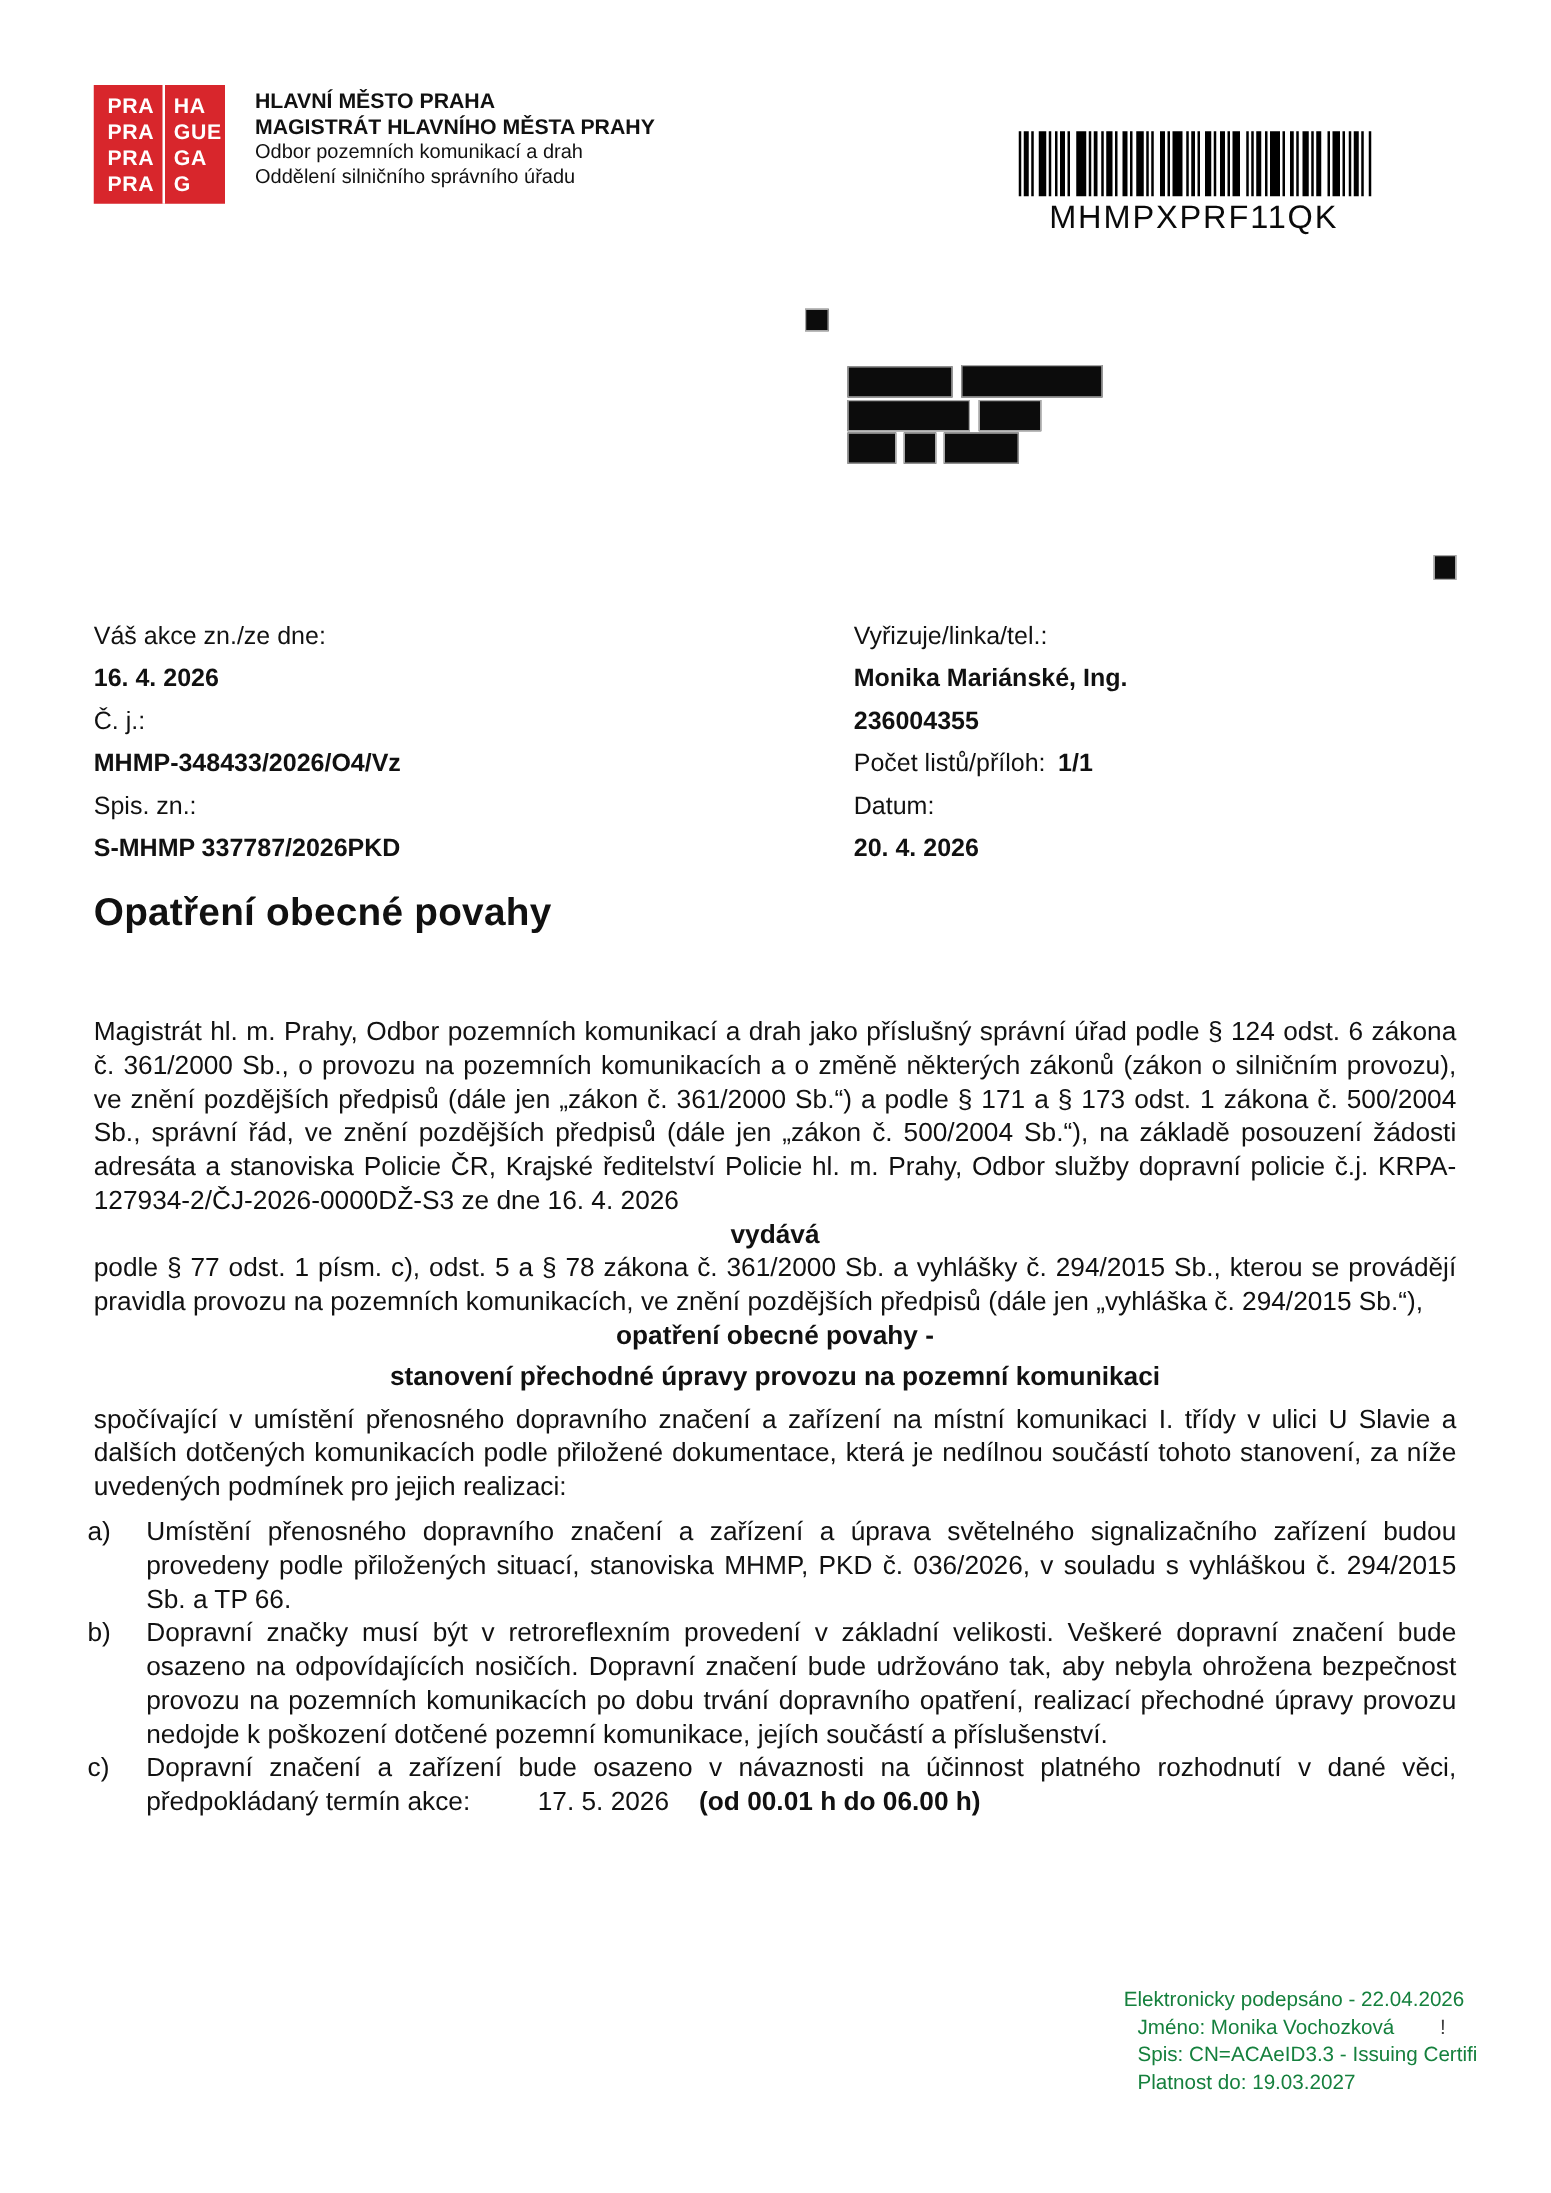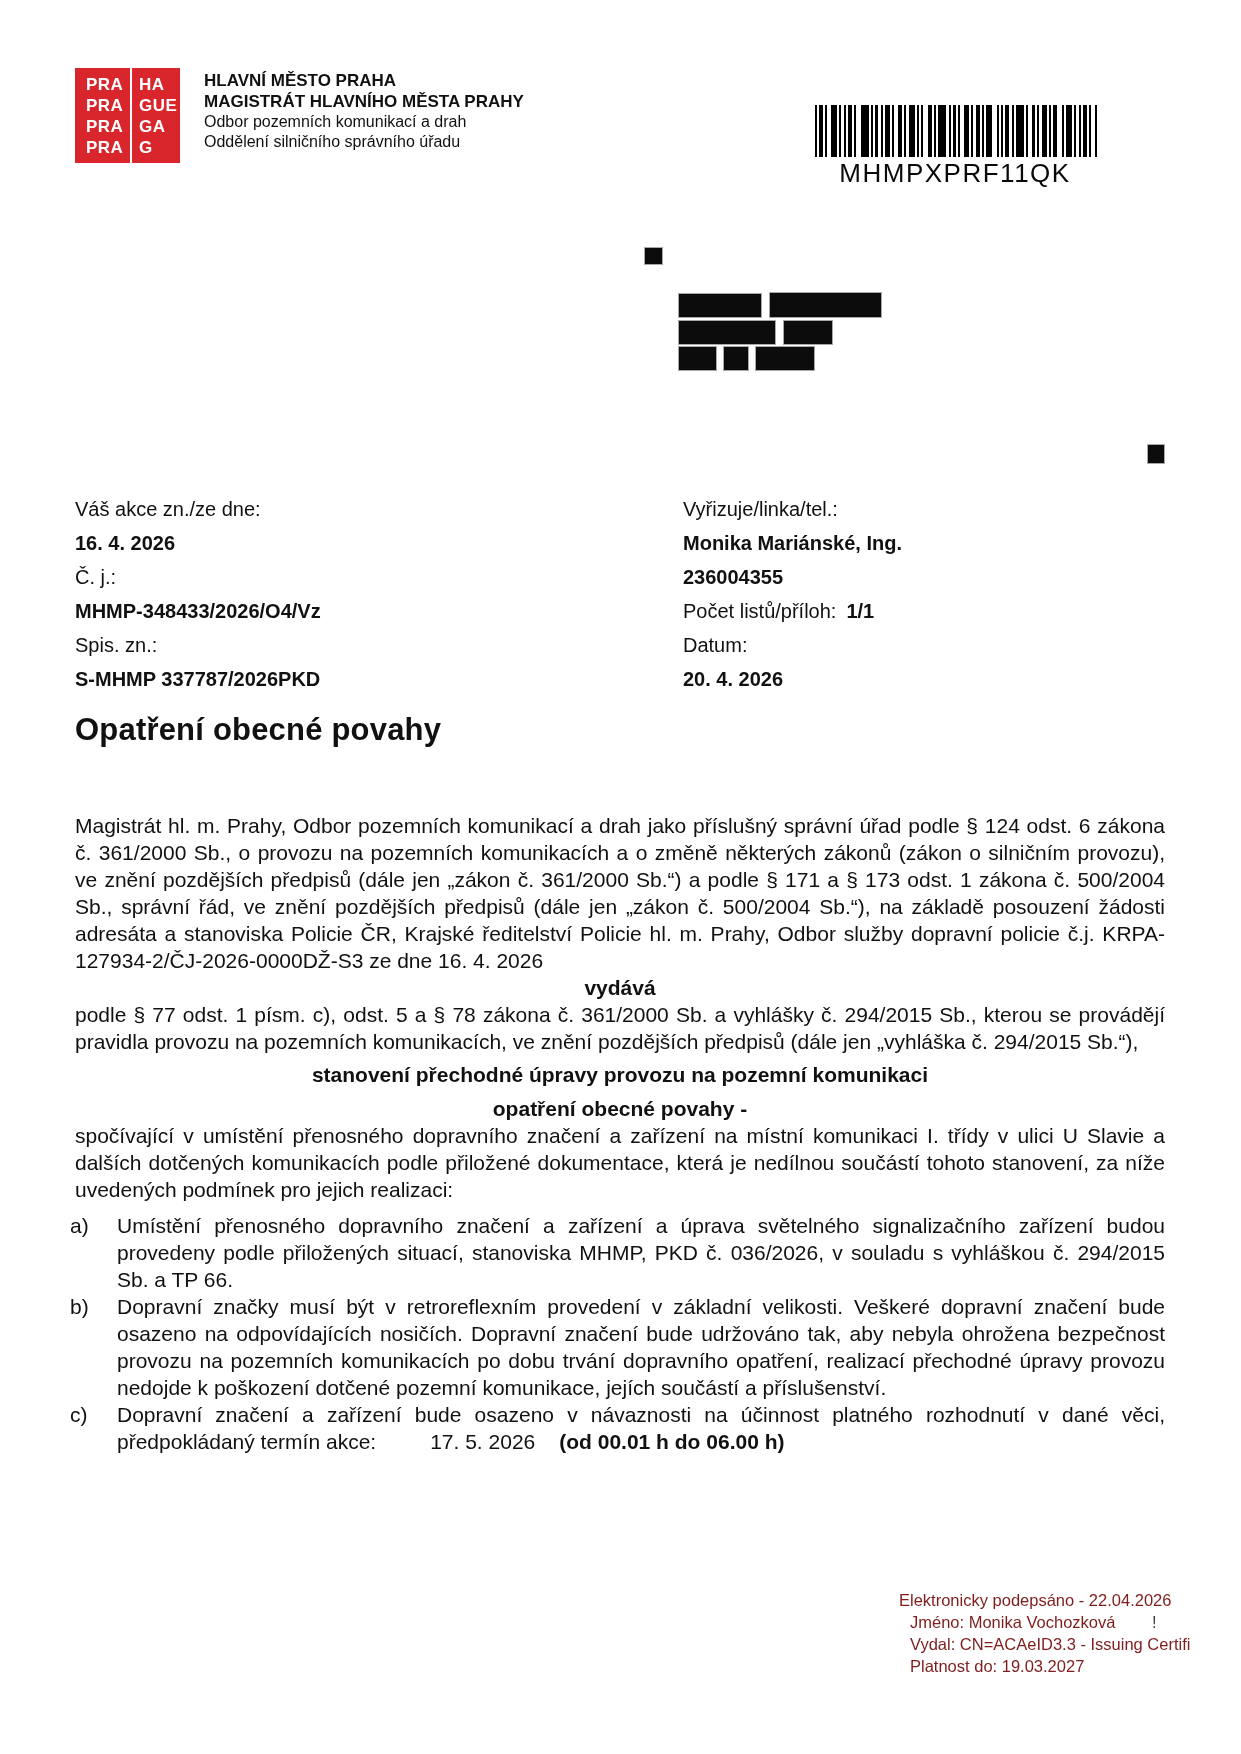--- a/index.html
+++ b/index.html
@@ -41,21 +41,21 @@
   .content p{margin:0;}
   .center-b{text-align:center;font-weight:bold;margin:7px 0;}
   .center-b.tight{margin:6px 0 7px 0;}
   .list{margin-top:9px;}
   .list-item{position:relative;padding-left:42px;}
   .list-item .marker{position:absolute;left:-5px;top:0;}
   .bold-gap1{font-weight:normal;margin-left:54px;}
   .bold-gap2{font-weight:bold;margin-left:24px;}
   
   .footer-left{position:absolute;left:75px;top:1608px;font-size:17px;line-height:22px;color:#151515;}
-  .footer-sig{position:absolute;left:899px;top:1589px;font-size:16.5px;line-height:22px;color:#7f1d1d;}
+  .footer-sig{position:absolute;left:899px;top:1589px;font-size:16.5px;line-height:22px;color:#15803d;}
   .footer-sig .indent{padding-left:11px;}
   .sig-fragment{position:absolute;left:1152px;top:1613px;font-size:16.5px;color:#3d3d3d;}
 </style>
 </head>
 <body>
 
 <div class="page">
 
   <div class="logo" style="background: rgb(216, 38, 44);">
     <div class="logo-inner">
@@ -157,22 +157,22 @@
     <div>Datum:</div>
     <div class="v">20. 4. 2026</div>
   </div>
 
   <h1 class="doc-title" style="margin:0;">Opatření obecné povahy</h1>
 
   <div class="content">
     <p>Magistrát hl. m. Prahy, Odbor pozemních komunikací a drah jako příslušný správní úřad podle § 124 odst. 6 zákona č. 361/2000 Sb., o provozu na pozemních komunikacích a o změně některých zákonů (zákon o silničním provozu), ve znění pozdějších předpisů (dále jen „zákon č. 361/2000 Sb.“) a podle § 171 a § 173 odst. 1 zákona č. 500/2004 Sb., správní řád, ve znění pozdějších předpisů (dále jen „zákon č. 500/2004 Sb.“), na základě posouzení žádosti adresáta a stanoviska Policie ČR, Krajské ředitelství Policie hl. m. Prahy, Odbor služby dopravní policie č.j. KRPA-127934-2/ČJ-2026-0000DŽ-S3 ze dne 16. 4. 2026</p>
     <p class="center-b">vydává</p>
     <p>podle § 77 odst. 1 písm. c), odst. 5 a § 78 zákona č. 361/2000 Sb. a vyhlášky č. 294/2015 Sb., kterou se provádějí pravidla provozu na pozemních komunikacích, ve znění pozdějších předpisů (dále jen „vyhláška č. 294/2015 Sb.“),</p>
+    <p class="center-b">opatření obecné povahy -</p>
     <p class="center-b tight">stanovení přechodné úpravy provozu na pozemní komunikaci</p>
-    <p class="center-b">opatření obecné povahy -</p>
     <p>spočívající v umístění přenosného dopravního značení a zařízení na místní komunikaci I. třídy v ulici U Slavie a dalších dotčených komunikacích podle přiložené dokumentace, která je nedílnou součástí tohoto stanovení, za níže uvedených podmínek pro jejich realizaci:</p>
 
     <div class="list">
       <div class="list-item">
         <span class="marker">a)</span>
         <span>Umístění přenosného dopravního značení a zařízení a úprava světelného signalizačního zařízení budou provedeny podle přiložených situací, stanoviska MHMP, PKD č. 036/2026, v souladu s vyhláškou č. 294/2015 Sb. a TP 66.</span>
       </div>
       <div class="list-item">
         <span class="marker">b)</span>
         <span>Dopravní značky musí být v retroreflexním provedení v základní velikosti. Veškeré dopravní značení bude osazeno na odpovídajících nosičích. Dopravní značení bude udržováno tak, aby nebyla ohrožena bezpečnost provozu na pozemních komunikacích po dobu trvání dopravního opatření, realizací přechodné úpravy provozu nedojde k poškození dotčené pozemní komunikace, jejích součástí a příslušenství.</span>
@@ -181,21 +181,21 @@
         <span class="marker">c)</span>
         <span>Dopravní značení a zařízení bude osazeno v návaznosti na účinnost platného rozhodnutí v dané věci, předpokládaný termín akce:</span><span class="bold-gap1">17. 5. 2026</span><span class="bold-gap2">(od 00.01 h do 06.00 h)</span>
       </div>
     </div>
   </div>
 
 
   <div class="footer-sig">
     <div>Elektronicky podepsáno - 22.04.2026</div>
     <div class="indent">Jméno: Monika Vochozková</div>
-    <div class="indent">Vydal: CN=ACAeID3.3 - Issuing Certifi</div>
+    <div class="indent">Spis: CN=ACAeID3.3 - Issuing Certifi</div>
     <div class="indent">Platnost do: 19.03.2027</div>
   </div>
   <span class="sig-fragment">!</span>
 
 <div class="redact" style="left: 644px; top: 247px; width: 19px; height: 18px;"></div>
     <div class="redact" style="left: 678px; top: 293px; width: 84px; height: 25px;"></div>
     <div class="redact" style="left: 769px; top: 292px; width: 113px; height: 26px;"></div>
     <div class="redact" style="left: 678px; top: 320px; width: 98px; height: 25px;"></div>
     <div class="redact" style="left: 783px; top: 320px; width: 50px; height: 25px;"></div>
     <div class="redact" style="left: 678px; top: 346px; width: 39px; height: 25px;"></div>

